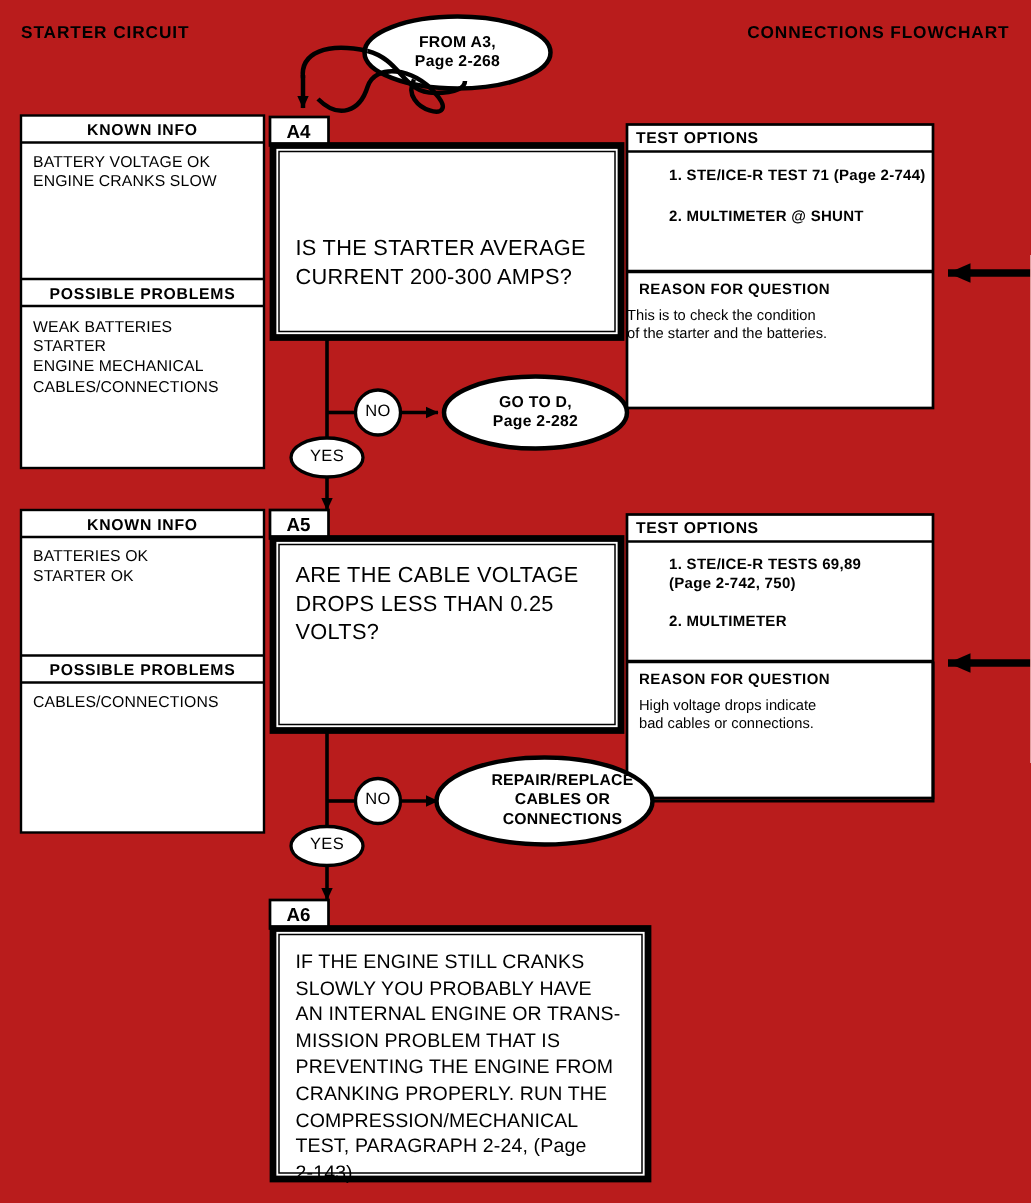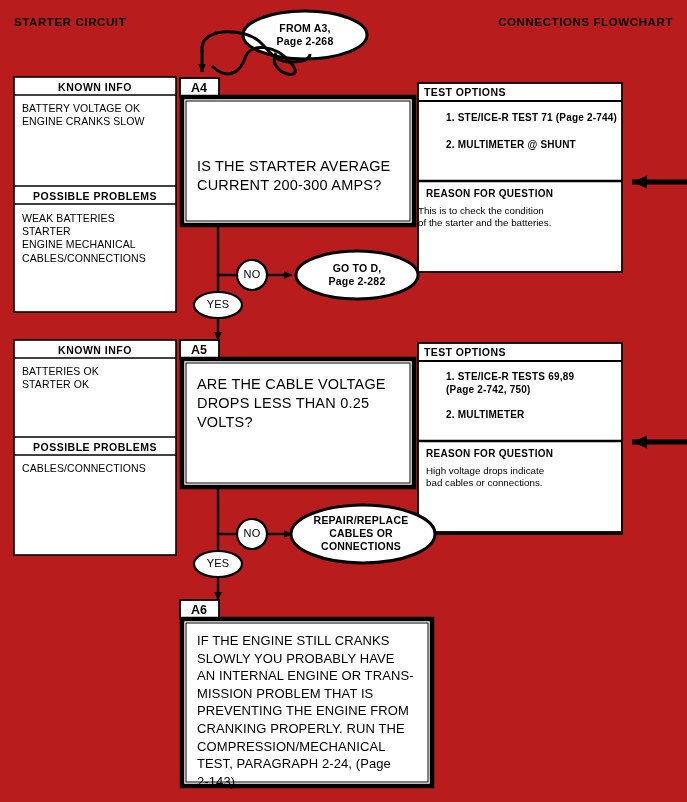--- a/index.html
+++ b/index.html
@@ -239,21 +239,21 @@
   <div class="tb opt-head" style="left:424px; top:346px;">TEST OPTIONS</div>
   <div class="tb opt-item" style="left:446px; top:371px; width:176px;">1. STE/ICE-R TESTS 69,89
 (Page 2-742, 750)</div>
   <div class="tb opt-item" style="left:446px; top:409px; width:176px;">2. MULTIMETER</div>
   <div class="tb reason-head" style="left:426px; top:448px;">REASON FOR QUESTION</div>
   <div class="tb reason-body" style="left:426px; top:465px; width:190px;">High voltage drops indicate
 bad cables or connections.</div>
 
   <div class="node-text" style="left:232px; top:527px; width:40px;">NO</div>
   <div class="node-text" style="left:198px; top:557px; width:40px;">YES</div>
-  <div class="ell-text" style="left:293px; top:514px; width:136px;">
+  <div class="ell-text" style="left:307px; top:514px; width:136px;">
     <div>REPAIR/REPLACE</div>
     <div>CABLES OR</div>
     <div>CONNECTIONS</div>
   </div>
 
   <div class="tb tag-text" style="left:180px; top:603px;">A6</div>
   <div class="tb a6-text" style="left:197px; top:632px; width:228px;">IF THE ENGINE STILL CRANKS
 SLOWLY YOU PROBABLY HAVE
 AN INTERNAL ENGINE OR TRANS-
 MISSION PROBLEM THAT IS

